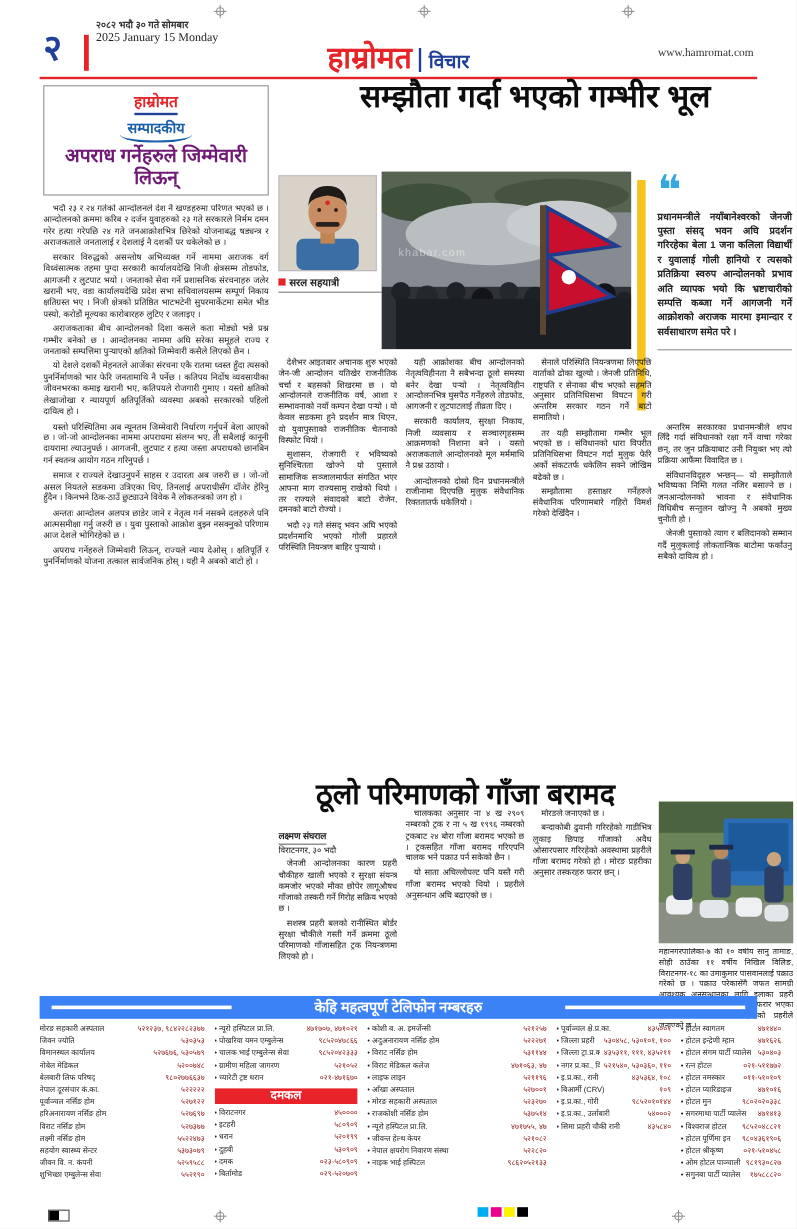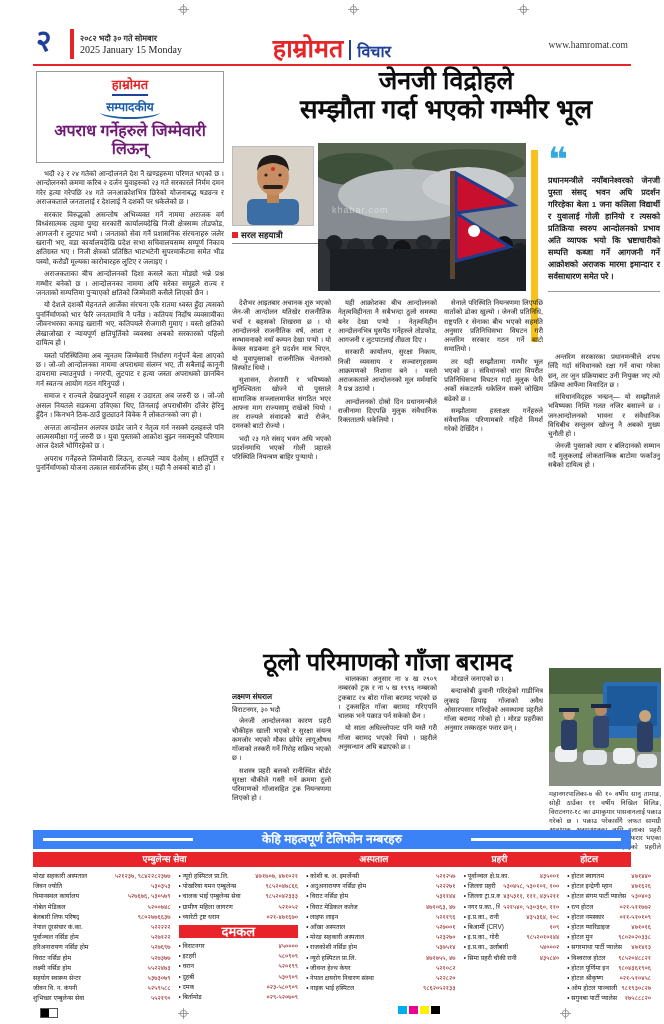--- a/index.html
+++ b/index.html
@@ -6,21 +6,21 @@
   .page{position:relative;width:664px;height:1024px;background:#fff;margin:0 auto;
         font-family:"Liberation Sans","DejaVu Sans",sans-serif;color:#1a1a1a;overflow:hidden;}
   
   .cmark{position:absolute;width:11px;height:11px;}
   .cmark svg{display:block;}
   .cmyk{position:absolute;display:flex;gap:2px;}
   .cmyk span{width:9px;height:8px;display:block;}
   
   .pageno{position:absolute;left:36px;top:26px;font-size:30px;font-weight:bold;color:#21409a;line-height:1;}
   .hredbar{position:absolute;left:70px;top:29px;width:4px;height:30px;background:#e52528;}
-  .dates{position:absolute;left:80px;top:34px;line-height:1.25;}
+  .dates{position:absolute;left:80px;top:16px;line-height:1.25;}
   .date-np{font-size:8px;font-weight:bold;color:#333;display:block;}
   .date-en{font-size:10px;color:#222;display:block;font-family:"Liberation Serif",serif;}
   .masthead{position:absolute;left:0;right:0;top:30px;text-align:center;font-family:Liberation Serif, serif;}
   .mast-main{font-size:25px;font-weight:bold;color:#e52528;letter-spacing:0;}
   .mast-div{display:inline-block;width:2px;height:20px;background:#21409a;margin:0 6px;vertical-align:-3px;}
   .mast-sec{font-size:16px;font-weight:bold;color:#21409a;}
   .website{position:absolute;right:36px;top:40px;font-size:9.5px;color:#333;font-family:"Liberation Serif",serif;}
   .header-rule{position:absolute;left:33px;right:33px;top:64px;height:2px;background:#e52528;}
   
   .edbox{position:absolute;left:36px;top:71px;width:188px;height:92px;border:1px solid #9a9a9a;
@@ -71,21 +71,21 @@
   .phead{display:flex;height:15px;background:#e8232a;margin-top:3px;color:#fff;
          font-size:9px;font-weight:bold;line-height:15px;text-align:center;}
   .phead .h-amb{flex:0 0 44%;} .phead .h-hos{flex:0 0 26%;} .phead .h-pol{flex:0 0 16%;} .phead .h-hot{flex:0 0 14%;}
   .pbody{display:flex;gap:8px;padding-top:4px;}
   .pcol{overflow:hidden;}
   .pcolA{flex:0 0 23%;} .pcolB{flex:0 0 20%;} .pcolC{flex:0 0 25%;} .pcolD{flex:0 0 16%;} .pcolE{flex:0 0 14%;}
   .prow{display:flex;justify-content:space-between;font-size:6.3px;line-height:1.62;}
   .prow .pn{color:#222;white-space:nowrap;overflow:hidden;}
   .prow .pv{color:#8b1a1a;margin-left:3px;white-space:nowrap;}
   .bullet .pn:before{content:"• ";color:#222;}
-  .damkal{background:#e8232a;color:#fff;text-align:center;font-size:13px;font-weight:bold;
+  .damkal{background:#e8232a;color:#fff;text-align:center;font-size:10px;font-weight:bold;
           line-height:13px;height:13px;margin:3px 0;}
 </style>
 </head>
 <body>
 
 <div class="page">
 
   <div class="cmark" style="left:178px;top:4px;">
     <svg width="11" height="11">
         <circle cx="5.5" cy="5.5" r="3.2" fill="none" stroke="#888" stroke-width="0.8"></circle>
@@ -123,28 +123,27 @@
   <div class="edbox">
     <div><span class="edlogo">हाम्रोमत</span></div>
     <div><span class="edlabel">सम्पादकीय</span></div>
     <div class="edhead">अपराध गर्नेहरुले जिम्मेवारी लिऊन्</div>
   </div>
   <div class="edbody">
       <p>भदौ २३ र २४ गतेको आन्दोलनले देश नै खण्डहरुमा परिणत भएको छ । आन्दोलनको क्रममा करिब २ दर्जन युवाहरुको २३ गते सरकारले निर्मम दमन गरेर हत्या गरेपछि २४ गते जनआक्रोशभित्र छिरेको योजनाबद्ध षड्यन्त्र र अराजकताले जनतालाई र देशलाई नै दशकौं पर धकेलेको छ ।</p>
       <p>सरकार विरुद्धको असन्तोष अभिव्यक्त गर्ने नाममा अराजक वर्ग विध्वंसात्मक तहमा पुग्दा सरकारी कार्यालयदेखि निजी क्षेत्रसम्म तोडफोड, आगजनी र लुटपाट भयो । जनताको सेवा गर्ने प्रशासनिक संरचनाहरु जलेर खरानी भए, वडा कार्यालयदेखि प्रदेश सभा सचिवालयसम्म सम्पूर्ण निकाय क्षतिग्रस्त भए । निजी क्षेत्रको प्रतिष्ठित भाटभटेनी सुपरमार्केटमा समेत भीड पस्यो, करोडौं मूल्यका कारोबारहरु लुटिए र जलाइए ।</p>
       <p>अराजकताका बीच आन्दोलनको दिशा कसले कता मोड्यो भन्ने प्रश्न गम्भीर बनेको छ । आन्दोलनका नाममा अघि सरेका समूहले राज्य र जनताको सम्पत्तिमा पुर्‍याएको क्षतिको जिम्मेवारी कसैले लिएको छैन ।</p>
       <p>यो देशले दशकौं मेहनतले आर्जेका संरचना एकै रातमा ध्वस्त हुँदा त्यसको पुनर्निर्माणको भार फेरि जनतामाथि नै पर्नेछ । कतिपय निर्दोष व्यवसायीका जीवनभरका कमाइ खरानी भए, कतिपयले रोजगारी गुमाए । यस्तो क्षतिको लेखाजोखा र न्यायपूर्ण क्षतिपूर्तिको व्यवस्था अबको सरकारको पहिलो दायित्व हो ।</p>
-      <p>यस्तो परिस्थितिमा अब न्यूनतम जिम्मेवारी निर्धारण गर्नुपर्ने बेला आएको छ । जो-जो आन्दोलनका नाममा अपराधमा संलग्न भए, ती सबैलाई कानूनी दायरामा ल्याउनुपर्छ । नगरपी, लुटपाट र हत्या जस्ता अपराधको छानबिन गर्न स्वतन्त्र आयोग गठन गरिनुपर्छ ।</p>
+      <p>यस्तो परिस्थितिमा अब न्यूनतम जिम्मेवारी निर्धारण गर्नुपर्ने बेला आएको छ । जो-जो आन्दोलनका नाममा अपराधमा संलग्न भए, ती सबैलाई कानूनी दायरामा ल्याउनुपर्छ । आगजनी, लुटपाट र हत्या जस्ता अपराधको छानबिन गर्न स्वतन्त्र आयोग गठन गरिनुपर्छ ।</p>
       <p>समाज र राज्यले देखाउनुपर्ने साहस र उदारता अब जरुरी छ । जो-जो असल नियतले सडकमा उत्रिएका थिए, तिनलाई अपराधीसँग दाँजेर हेरिनु हुँदैन । किनभने ठिक-ठाउँ छुट्याउने विवेक नै लोकतन्त्रको जग हो ।</p>
       <p>अन्ततः आन्दोलन अलपत्र छाडेर जाने र नेतृत्व गर्न नसक्ने दलहरुले पनि आत्मसमीक्षा गर्नु जरुरी छ । युवा पुस्ताको आक्रोश बुझ्न नसक्नुको परिणाम आज देशले भोगिरहेको छ ।</p>
       <p>अपराध गर्नेहरुले जिम्मेवारी लिऊन्, राज्यले न्याय देओस् । क्षतिपूर्ति र पुनर्निर्माणको योजना तत्काल सार्वजनिक होस् । यही नै अबको बाटो हो ।</p>
     </div>
 
   <div class="leadhead">
-    <span class="l1">जेनजी विद्रोहले</span>
     <span class="l2">सम्झौता गर्दा भएको गम्भीर भूल</span>
   </div>
 
   <div class="avatar">
     <svg width="80" height="78" viewBox="0 0 80 78">
       <rect width="80" height="78" fill="#d8d2c8"></rect>
       <rect x="14" y="52" width="52" height="26" rx="6" fill="#3a6ea5"></rect>
       <rect x="34" y="44" width="12" height="12" fill="#c08552"></rect>
       <ellipse cx="40" cy="30" rx="16" ry="18" fill="#c98d63"></ellipse>
       <path d="M24 26 Q24 8 40 8 Q56 8 56 26 Q56 18 40 16 Q24 18 24 26 Z" fill="#1d1a18"></path>
@@ -250,26 +249,20 @@
     </svg>
   </div>
   <div class="gcap">महानगरपालिका-७ की १० वर्षीय सानु तामाङ, सोही ठाउँका ११ वर्षीय निखिल विलिङ, विराटनगर-१८ का उमाकुमार पासवानलाई पक्राउ गरेको छ । पक्राउ परेकासँगै जफत सामग्री आवश्यक अनुसन्धानका लागि इलाका प्रहरी कार्यालय रानीमा राखिएको छ । फरार भएका गाडी चालकको खोजी भइरहेको प्रहरीले जनाएको छ ।</div>
 
   <div class="ptable">
     <div class="ptitle">
       <span class="wl left"></span>
       <span>केहि महत्वपूर्ण टेलिफोन नम्बरहरु</span>
       <span class="wl right"></span>
     </div>
-    <div class="phead">
-      <span class="h-amb">एम्बुलेन्स सेवा</span>
-      <span class="h-hos">अस्पताल</span>
-      <span class="h-pol">प्रहरी</span>
-      <span class="h-hot">होटल</span>
-    </div>
     <div class="pbody">
       <div class="pcol pcolA">
           <div class="prow">
             <span class="pn">मोरङ सहकारी अस्पताल</span>
             <span class="pv">५२१२३७, ९८४२२८२३७७</span>
           </div>
           <div class="prow">
             <span class="pn">जिवन ज्योति</span>
             <span class="pv">५३०३५३</span>
           </div>

